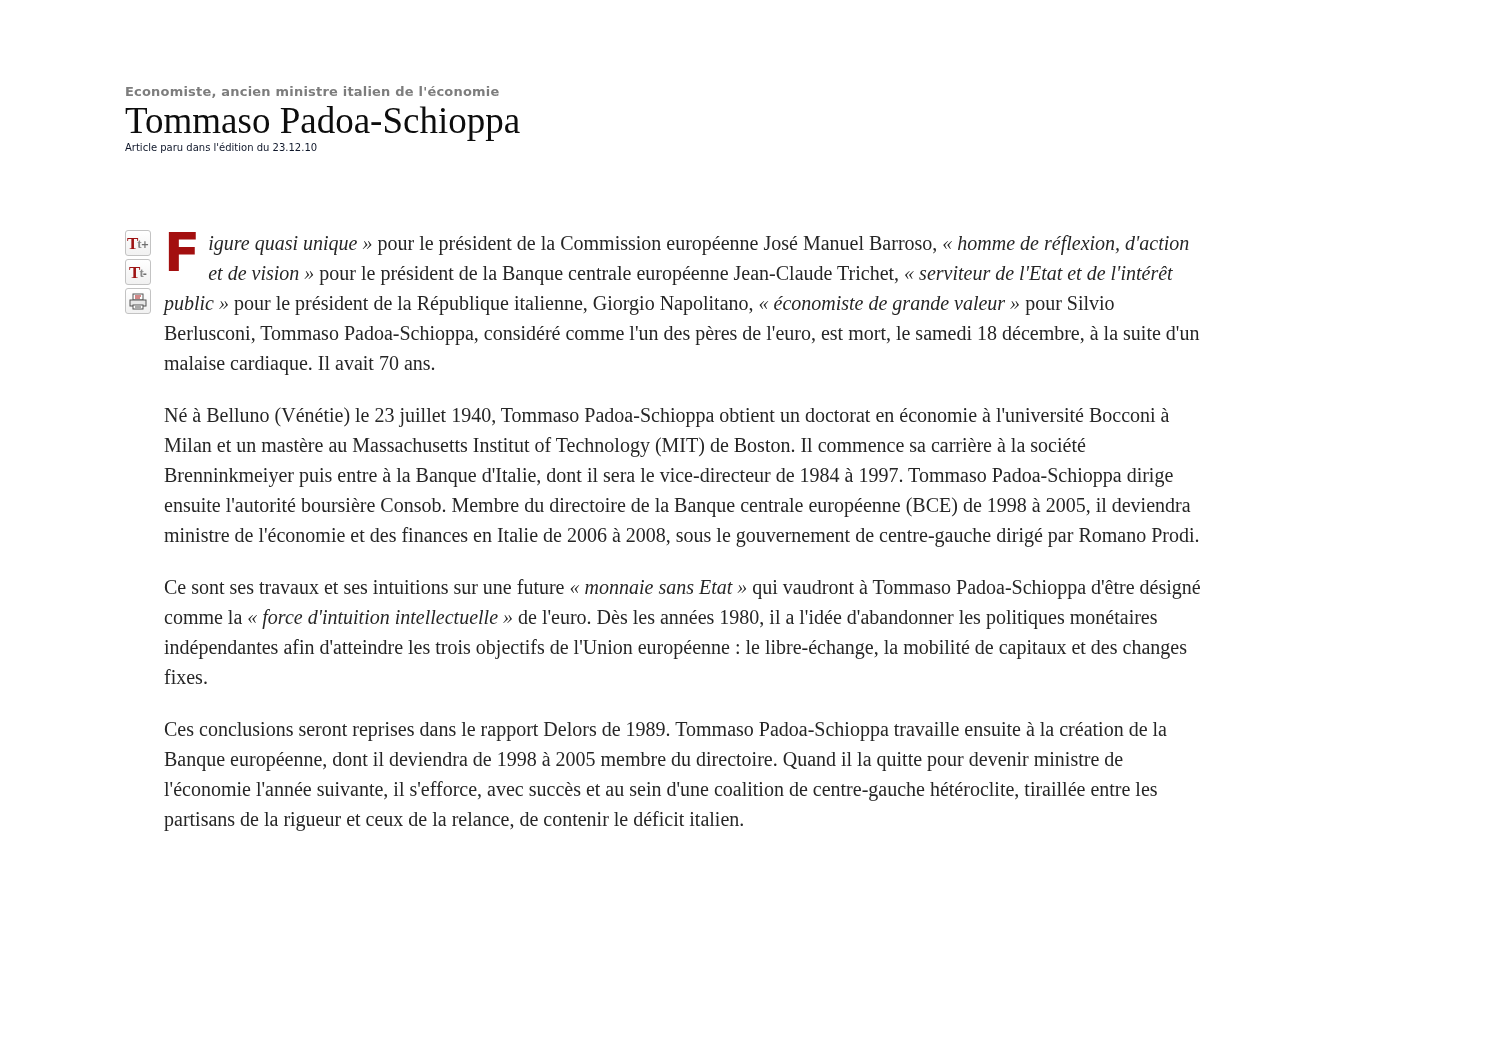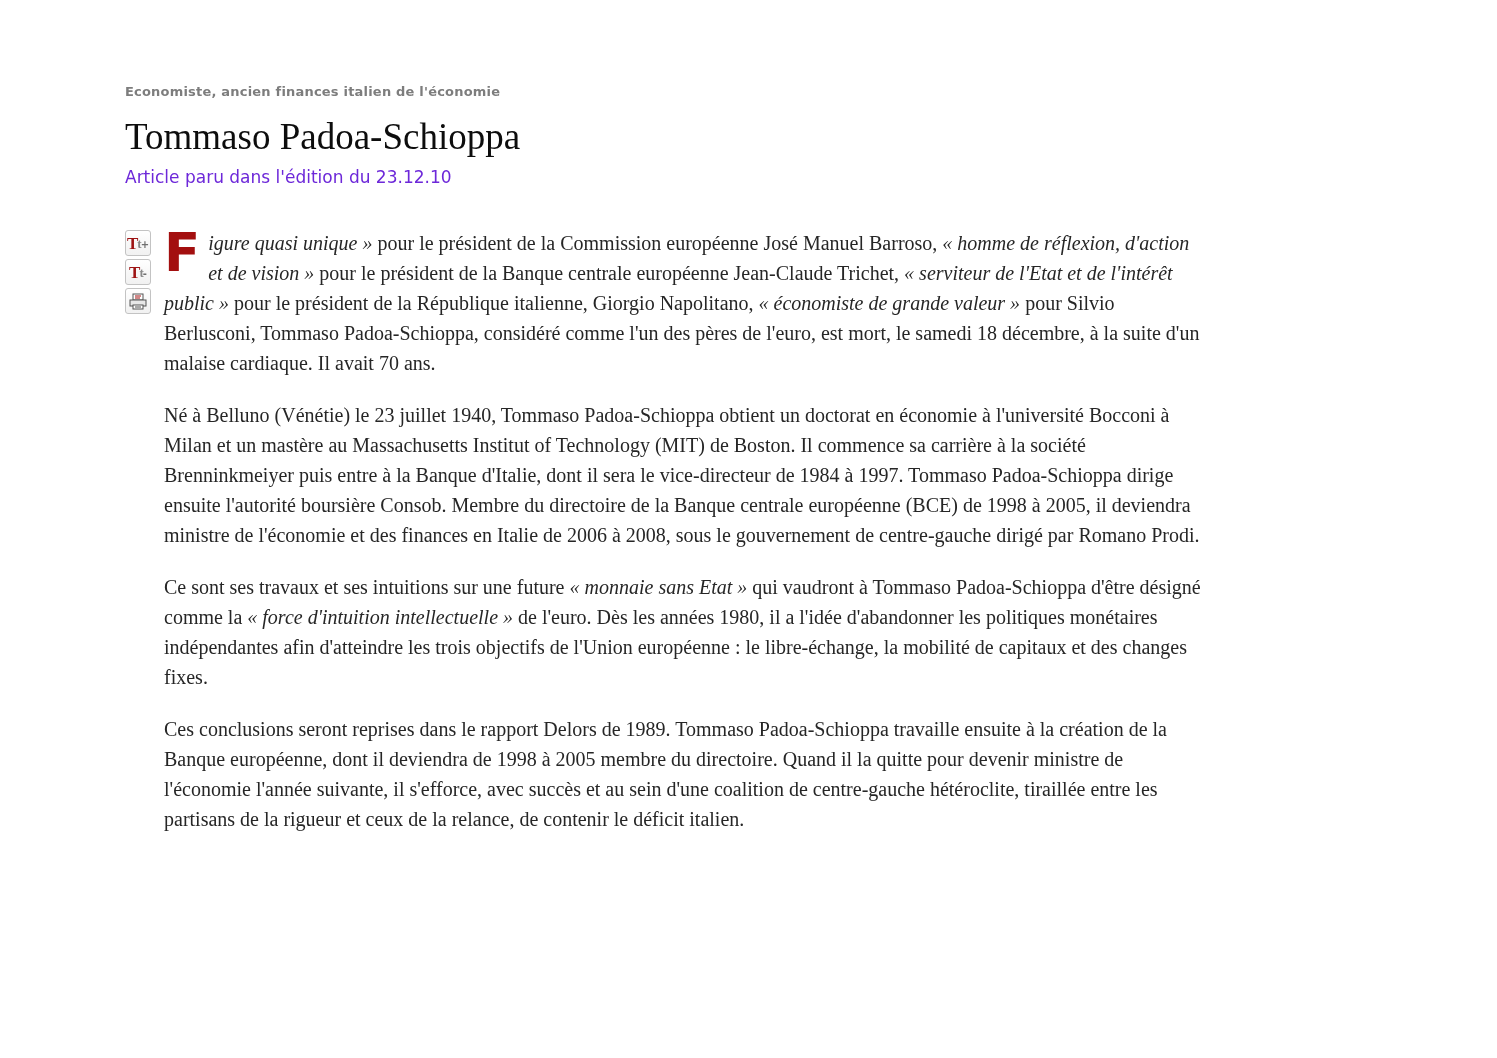--- a/index.html
+++ b/index.html
@@ -21,32 +21,31 @@
     top: 84px;
   }
   .kicker {
     font-family: "DejaVu Sans", "Liberation Sans", sans-serif;
     font-size: 13px;
     font-weight: bold;
     color: #7d7d7d;
     letter-spacing: 0.2px;
   }
   h1.title {
-    margin: 18px 0 0 0;
+    margin: 2px 0 0 0;
     font-family: "Liberation Serif", serif;
     font-weight: normal;
     font-size: 37px;
     line-height: 1.1;
     color: #0d0d0d;
   }
   .dateline {
-    margin-top: 9px;
     font-family: "DejaVu Sans", "Liberation Sans", sans-serif;
-    font-size: 17px;
-    color: #6d28d9;
+    font-size: 10px;
+    color: #0f172a;
   }
   .article {
     position: absolute;
     left: 125px;
     top: 228px;
     width: 1085px;
     display: flex;
   }
   .icon-rail {
     width: 39px;
@@ -113,21 +112,21 @@
     margin: 3px 8px 0 0;
   }
   .printer-svg { display: block; }
 </style>
 </head>
 <body>
 
 <div class="page">
 
   <header class="article-header">
-    <div class="kicker">Economiste, ancien finances italien de l'économie</div>
+    <div class="kicker">Economiste, ancien ministre italien de l'économie</div>
     <h1 class="title">Tommaso Padoa-Schioppa</h1>
     <div class="dateline">Article paru dans l'édition du 23.12.10</div>
   </header>
 
   <div class="article">
 
     <div class="icon-rail">
       <div class="tool">
         <span class="bigT">T</span>
           <span class="smallT">t</span>

